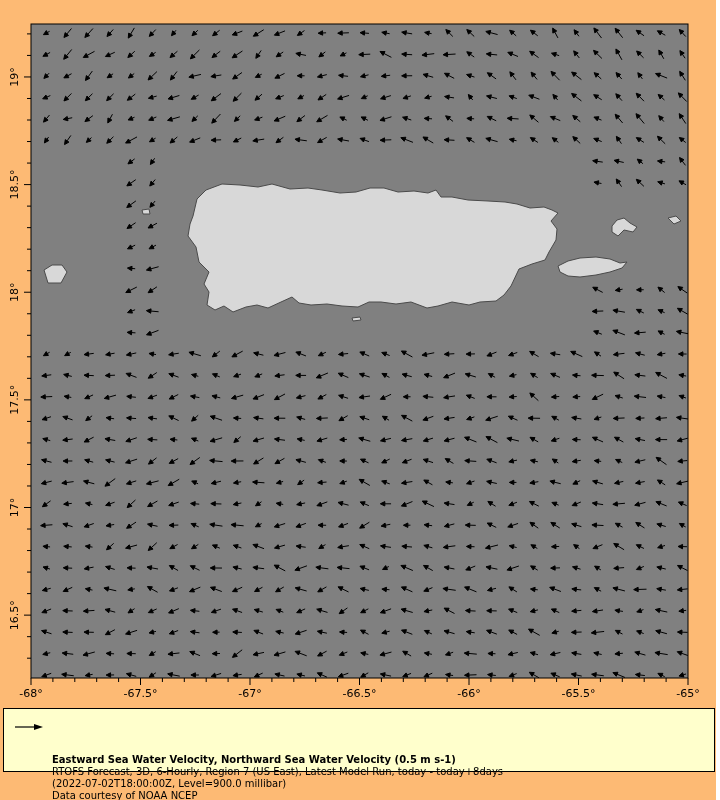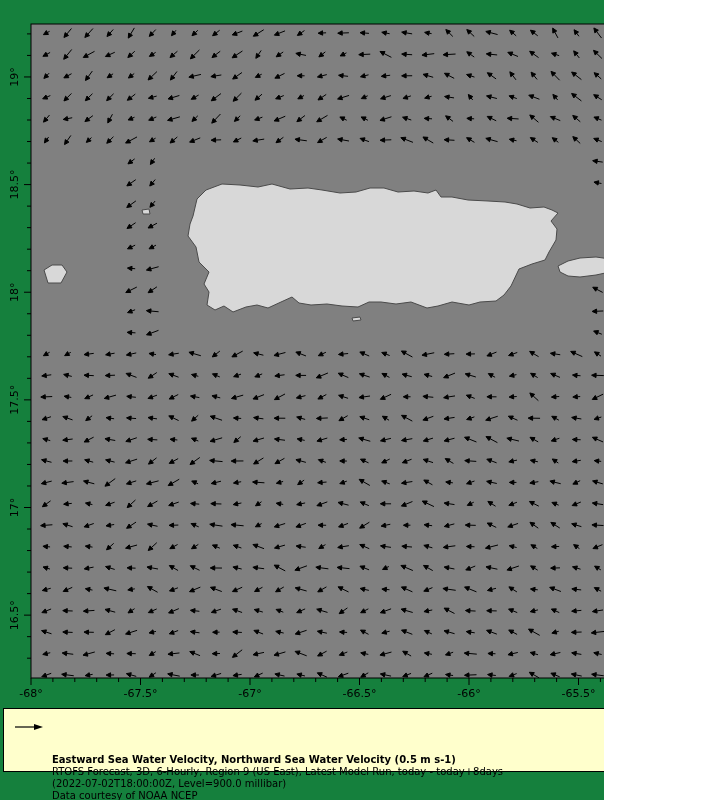--- a/index.html
+++ b/index.html
@@ -1,17 +1,17 @@
 <!DOCTYPE html>
 <html><head>
 <meta charset="utf-8">
 <style>
   html,body{margin:0;padding:0;background:#ffffff;}
   body{width:720px;height:800px;position:relative;font-family:"DejaVu Sans","Liberation Sans",sans-serif;}
-  .figure{position:relative;width:604px;height:800px;background:#15803d;overflow:hidden;}
+  .figure{position:relative;width:716px;height:800px;background:#fdba74;overflow:hidden;}
   #map-svg{position:absolute;left:0;top:0;}
   .legend{
     position:absolute;left:3px;top:708px;width:712px;height:64px;
     box-sizing:border-box;border:1px solid #000;background:#ffffcc;
     display:flex;align-items:flex-start;
   }
   .legend-arrow{margin:14px 8px 0 10px;flex:0 0 auto;}
   .legend-text{padding-top:9px;font-size:10px;line-height:12px;color:#000;margin-top:36px;}
   .legend-title{font-weight:bold;}
 </style>
@@ -1568,18 +1568,18 @@
       </g>
     </svg>
 
   <div class="legend">
     <svg class="legend-arrow" width="30" height="8" viewBox="0 0 30 8">
       <line x1="1" y1="4" x2="22" y2="4" stroke="#000" stroke-width="1.2"></line>
       <polygon points="29,4 20,1 20,7" fill="#000"></polygon>
     </svg>
     <div class="legend-text">
       <div class="legend-title">Eastward Sea Water Velocity, Northward Sea Water Velocity (0.5 m s-1)</div>
-      <div>RTOFS Forecast, 3D, 6-Hourly, Region 9 (US East), Latest Model Run, today - today+8days</div>
+      <div>RTOFS Forecast, 3D, 6-Hourly, Region 7 (US East), Latest Model Run, today - today+8days</div>
       <div>(2022-07-02T18:00:00Z, Level=900.0 millibar)</div>
       <div>Data courtesy of NOAA NCEP</div>
     </div>
   </div>
 </div>
 
 </body></html>

